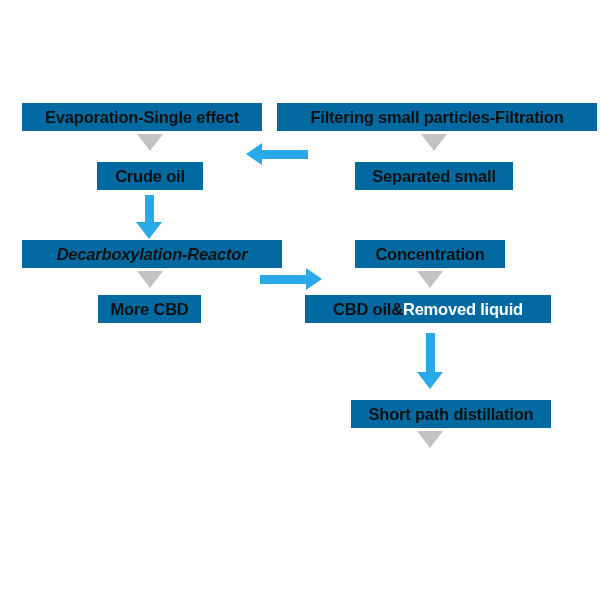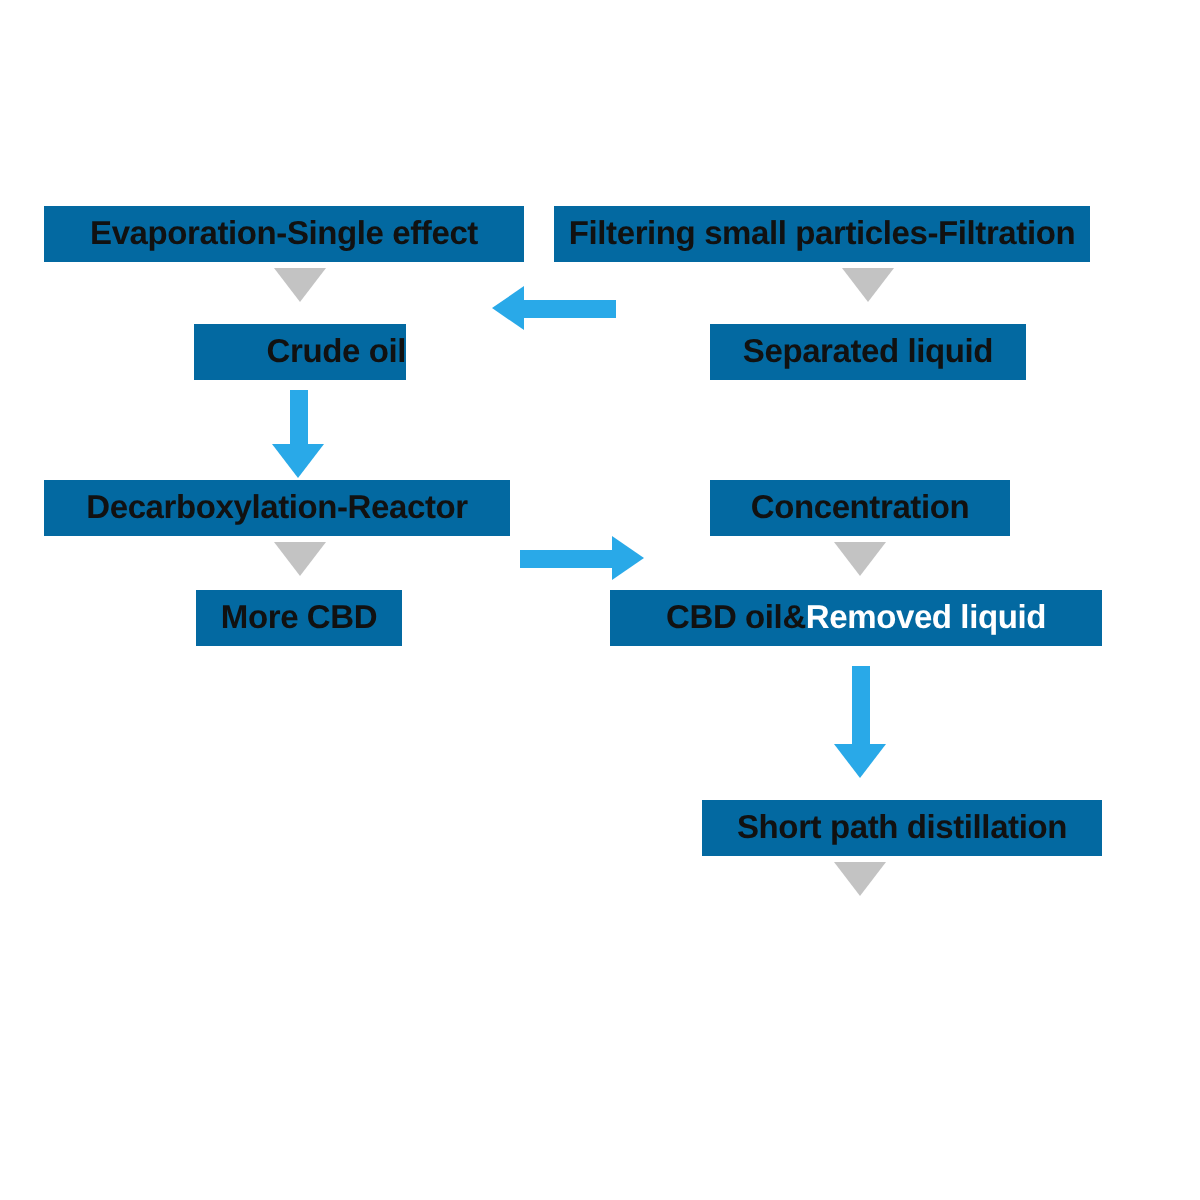--- a/index.html
+++ b/index.html
@@ -95,33 +95,33 @@
 </style>
 </head>
 <body>
 
 <div id="canvas">
 
   <div class="node" style="left: 22px; top: 103px; width: 240px; height: 28px;">
     <span>Evaporation-Single effect</span>
   </div>
 
-  <div class="node" style="left: 277px; top: 103px; width: 268px; height: 28px;">
+  <div class="node" style="left: 277px; top: 103px; width: 320px; height: 28px;">
     <span>Filtering small particles-Filtration</span>
   </div>
 
-  <div class="node" style="left: 97px; top: 162px; width: 106px; height: 28px; justify-content: flex-end;">
+  <div class="node" style="left: 97px; top: 162px; width: 106px; height: 28px;">
     <span>Crude oil</span>
   </div>
 
   <div class="node" style="left: 355px; top: 162px; width: 158px; height: 28px;">
-    <span>Separated liquid</span>
+    <span>Separated small</span>
   </div>
 
-  <div class="node" style="left: 22px; top: 240px; width: 233px; height: 28px;">
+  <div class="node" style="left: 22px; top: 240px; width: 260px; height: 28px; font-style: italic;">
     <span>Decarboxylation-Reactor</span>
   </div>
 
   <div class="node" style="left: 98px; top: 295px; width: 103px; height: 28px;">
     <span>More CBD</span>
   </div>
 
   <div class="node" style="left: 355px; top: 240px; width: 150px; height: 28px;">
     <span>Concentration</span>
   </div>

